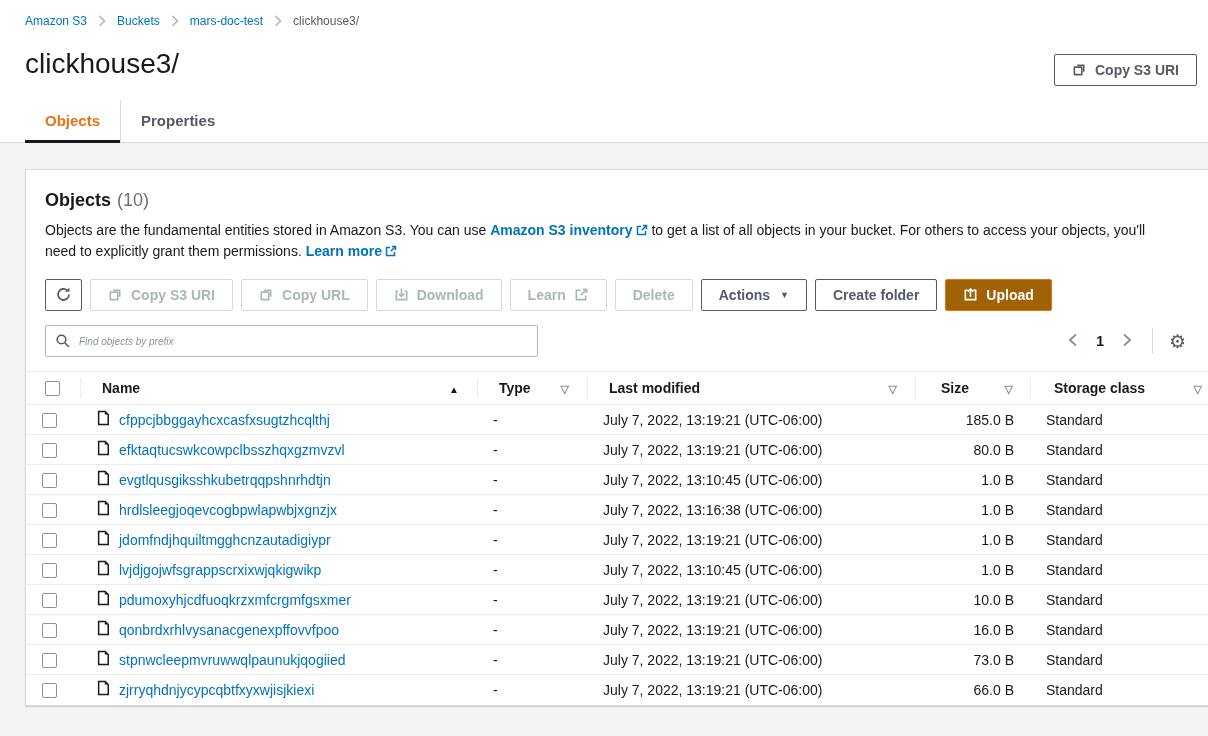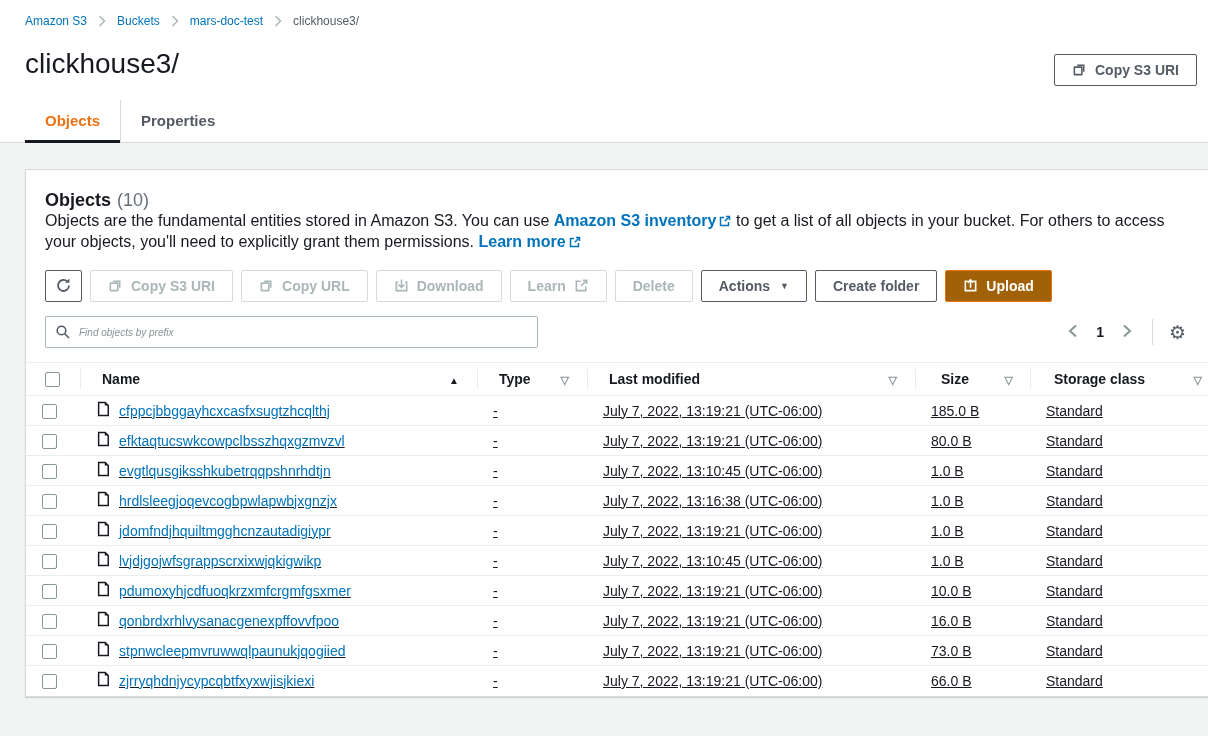--- a/index.html
+++ b/index.html
@@ -43,21 +43,21 @@
   
   .main { background:#f2f3f3; flex:1; padding:26px 0 0 25px; overflow:hidden; }
   .panel {
     background:#fff; border:1px solid #d5dbdb; border-right:none;
     box-shadow:0 1px 1px 0 rgba(0,28,36,.15);
     margin-right:-2px; padding:20px 16px 0 19px;
   }
   .panel-heading { display:flex; align-items:baseline; gap:6px; }
   .panel-title { font-size:18px; font-weight:700; color:#16191f; }
   .panel-count { font-size:18px; font-weight:400; color:#687078; }
-  .panel-desc { max-width:1130px; font-size:16px; line-height:20px; color:#16191f; }
+  .panel-desc { margin-top:9px; max-width:1130px; font-size:14px; line-height:20px; color:#16191f; }
   .text-link { color:#0073bb; font-weight:700; cursor:pointer; }
   .ext-icon { display:inline-block; vertical-align:-1px; margin-left:3px; }
 
   
   .toolbar { display:flex; align-items:center; gap:8px; margin-top:17px; }
   .icon-btn { width:37px; padding:0; }
   .caret-down::after { content:"▼"; font-size:9px; margin-left:2px; }
 
   
   .controls-row { display:flex; align-items:center; margin-top:14px; }
@@ -84,24 +84,24 @@
   .obj-table col.c5 { width:115px; }
   .obj-table thead th { border-top:1px solid #eaeded; border-bottom:1px solid #eaeded; height:33px; padding:0; font-weight:700; color:#16191f; text-align:left; }
   .th-wrap { display:flex; align-items:center; height:20px; padding:0 18px 0 21px; }
   th.with-div .th-wrap { border-left:1px solid #eaeded; }
   .th-check { padding-left:19px !important; border-left:none; }
   .sort-spacer { margin-left:auto; }
   .sort-asc::after { content:"▲"; font-size:10px; color:#16191f; }
   .sort-none::after { content:"▽"; font-size:11px; color:#879596; }
   .th-size .th-wrap { padding:0 17px 0 25px; }
   .th-storage .th-wrap { padding-right:8px; padding-left:23px; }
-  .obj-table tbody td { height:30px; padding:0 16px; border-bottom:1px solid #eaeded; vertical-align:middle; white-space:nowrap; overflow:hidden;text-decoration:underline; }
+  .obj-table tbody td { height:30px; padding:0 16px; border-bottom:1px solid #eaeded; vertical-align:middle; white-space:nowrap; overflow:hidden; }
   .obj-table tbody tr:last-child td { border-bottom:none; }
   td.c-mod { padding-left:20px; }
-  td.c-size { padding-right:27px; }
+  td.c-size { text-align:right; padding-right:27px; }
   td.c-storage { padding-left:23px; }
   .name-wrap { display:flex; align-items:center; gap:9px; }
   .obj-link { color:#0073bb; cursor:pointer; }
   .checkbox { display:inline-block; width:15px; height:15px; border:1px solid #879596; border-radius:2px; background:#fff; cursor:pointer; vertical-align:middle; }
   td.c-check, th.c-check { padding-left:19px; }
 </style>
 </head>
 <body>
 
 <div class="top-section">

